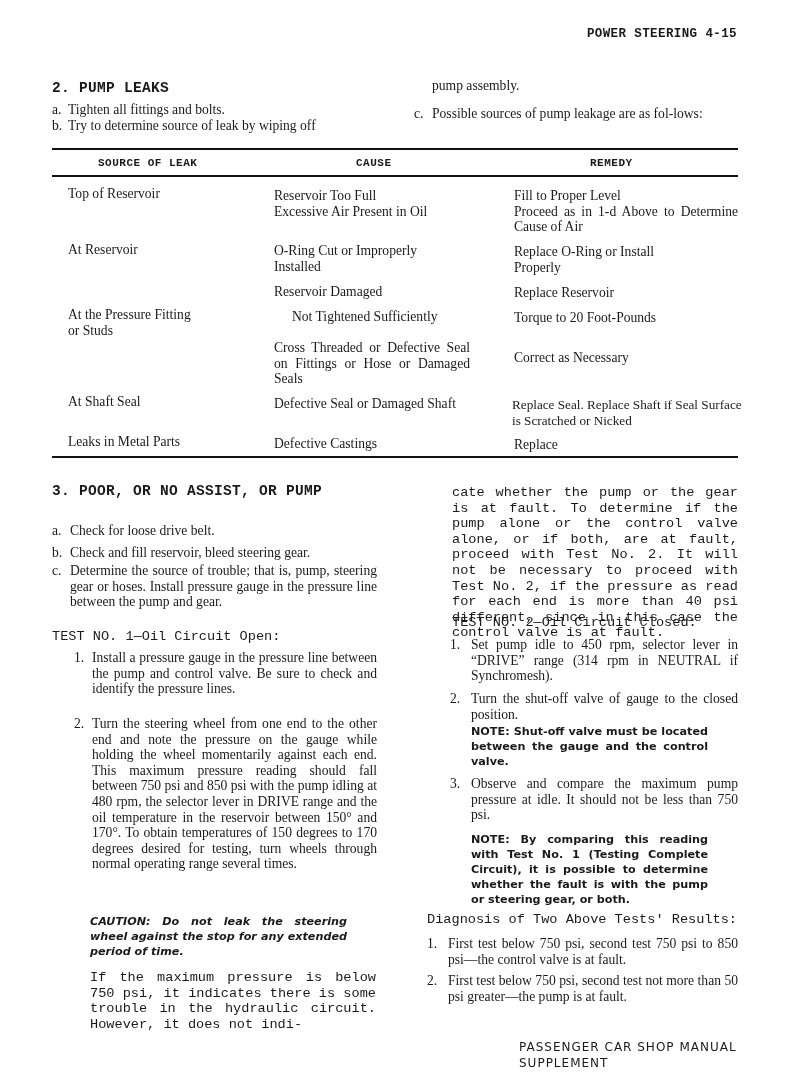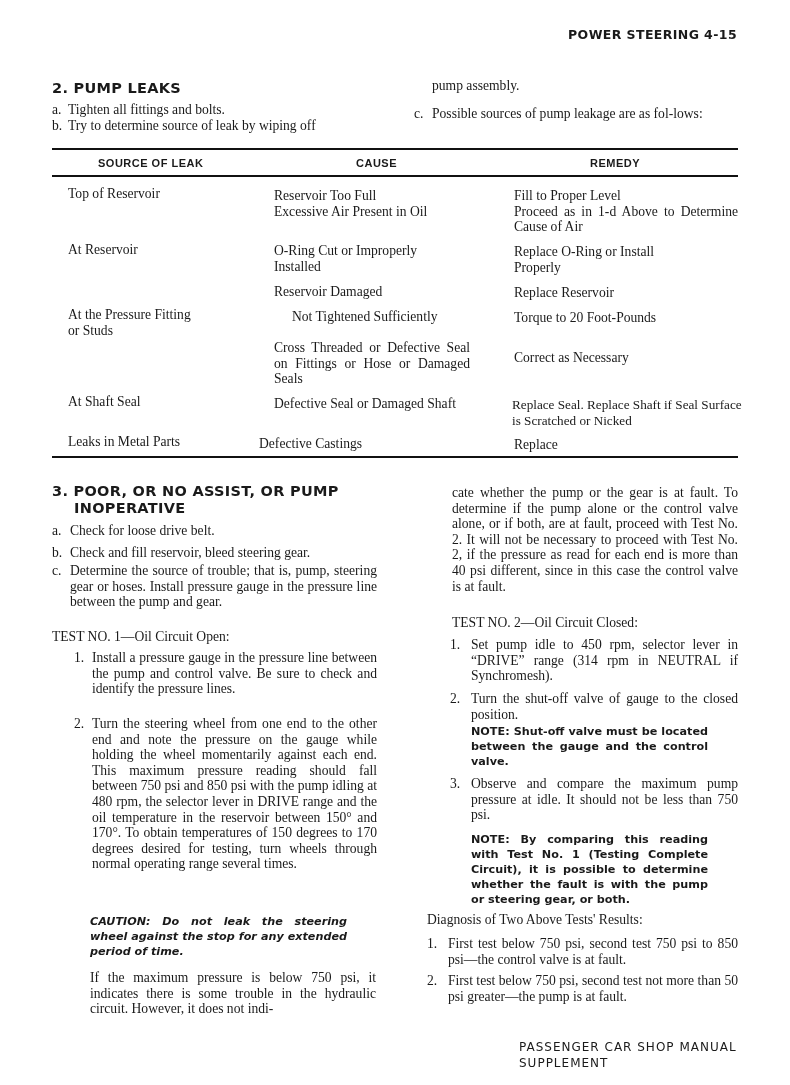--- a/index.html
+++ b/index.html
@@ -1,26 +1,26 @@
 <!DOCTYPE html>
 <html><head>
 <meta charset="utf-8">
 <style>
   html, body { margin: 0; padding: 0; background: #ffffff; }
   body { width: 790px; height: 1085px; position: relative; overflow: hidden; color: #1a1a1a;
          font-family: "Liberation Serif", "DejaVu Serif", serif; font-size: 13.6px; line-height: 15.6px; }
   .sans { font-family: "DejaVu Sans", "Liberation Sans", sans-serif; }
-  .abs { position: absolute; }
+  .abs { position: absolute; font-family: Liberation Mono, monospace; }
   .running-head { top: 27px; right: 53px; font-weight: bold; font-size: 12.5px; letter-spacing: 0.4px; }
   .h2 { font-weight: bold; font-size: 14.5px; letter-spacing: 0.3px; line-height: 17px; }
   .item { position: absolute; }
   .item .lbl { position: absolute; left: 0; top: 0; }
   .item .txt { display: block; text-align: justify; }
   .rule { position: absolute; left: 52px; width: 686px; background: #111; }
-  .th { font-family: Liberation Sans, sans-serif; font-weight: bold; font-size: 11px; letter-spacing: 0.5px; position: absolute; top: 156px; }
+  .th { font-family: Liberation Mono, monospace; font-weight: bold; font-size: 11px; letter-spacing: 0.5px; position: absolute; top: 156px; }
   .cell { position: absolute; }
   .note { font-family: "DejaVu Sans", "Liberation Sans", sans-serif; font-weight: bold; font-size: 11.2px; line-height: 15px; text-align: justify; }
   .caution { font-style: italic; }
   .footer { font-family: "DejaVu Sans", "Liberation Sans", sans-serif; font-size: 12px; letter-spacing: 1px; }
   .just { text-align: justify; }
 </style>
 </head>
 <body>
 
 <div class="abs running-head sans">POWER STEERING 4-15</div>
@@ -67,28 +67,27 @@
 <div class="cell" style="left:514px; top:310px; width:224px;">Torque to 20 Foot-Pounds</div>
 
 <div class="cell just" style="left:274px; top:340px; width:196px;">Cross Threaded or Defective Seal on Fittings or Hose or Damaged Seals</div>
 <div class="cell" style="left:514px; top:350px; width:224px;">Correct as Necessary</div>
 
 <div class="cell" style="left:68px; top:394px; width:190px;">At Shaft Seal</div>
 <div class="cell just" style="left:274px; top:396px; width:196px;">Defective Seal or Damaged Shaft</div>
 <div class="cell" style="left:512px; top:397px; width:230px; font-size:13.2px;">Replace Seal. Replace Shaft if Seal Surface is Scratched or Nicked</div>
 
 <div class="cell" style="left:68px; top:434px; width:190px;">Leaks in Metal Parts</div>
-<div class="cell" style="left:259px; top:436px; width:200px;">Defective Castings</div>
+<div class="cell" style="left:274px; top:436px; width:200px;">Defective Castings</div>
 <div class="cell" style="left:514px; top:437px; width:224px;">Replace</div>
 
 <div class="rule" style="top:456px; height:2px;"></div>
 
 <div class="abs h2 sans" style="left:52px; top:483px;">
   <div>3. POOR, OR NO ASSIST, OR PUMP</div>
-  <div style="padding-left:22px;">INOPERATIVE</div>
 </div>
 
 <div class="item" style="left:52px; top:523px; width:325px;">
   <span class="lbl">a.</span>
   <span class="txt" style="margin-left:18px;">Check for loose drive belt.</span>
 </div>
 <div class="item" style="left:52px; top:545px; width:325px;">
   <span class="lbl">b.</span>
   <span class="txt" style="margin-left:18px;">Check and fill reservoir, bleed steering gear.</span>
 </div>

